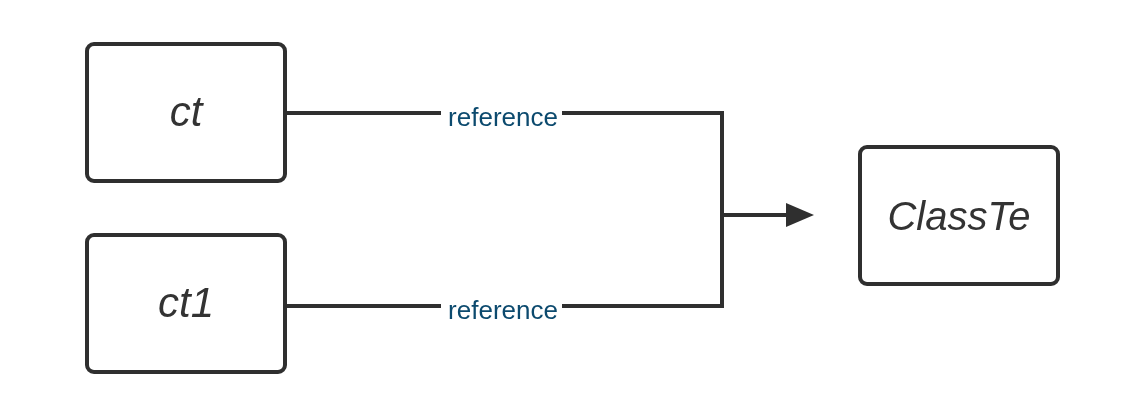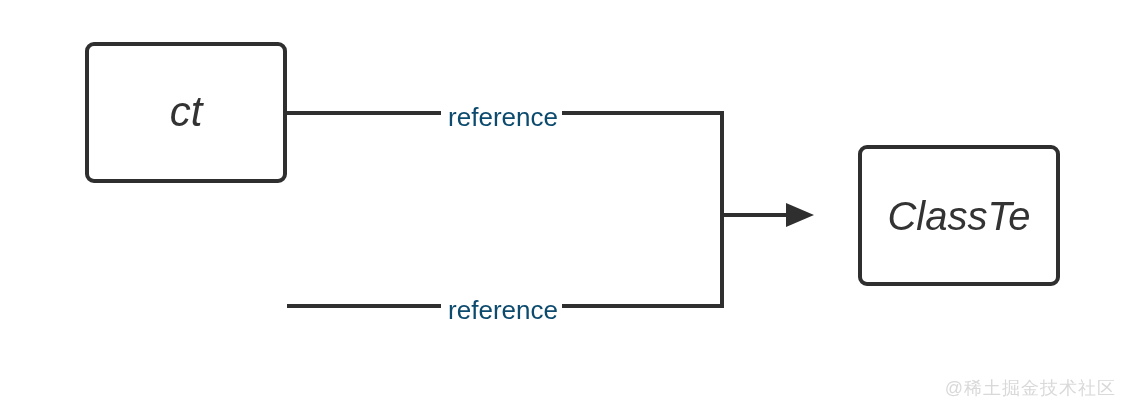--- a/index.html
+++ b/index.html
@@ -78,32 +78,34 @@
 </style>
 </head>
 <body>
 
 <div class="canvas">
 
   <div class="node node-ct">
     <span class="node-label">ct</span>
   </div>
 
+  <div class="node node-ct1">
+    <span class="node-label">ct1</span>
+  </div>
 
   <div class="node node-classteacher">
     <span class="node-line">ClassTe</span>
   </div>
 
   <div class="h-line edge-top-left"></div>
   <span class="edge-label edge-label-top">reference</span>
   <div class="h-line edge-top-right"></div>
 
   <div class="h-line edge-bottom-left"></div>
   <span class="edge-label edge-label-bottom">reference</span>
   <div class="h-line edge-bottom-right"></div>
 
   <div class="v-line edge-merge-vertical"></div>
   <div class="h-line edge-arrow-shaft"></div>
   <div class="arrowhead"></div>
 
-  <div class="watermark">@稀土掘金技术社区</div>
 
 </div>
 
 </body></html>

